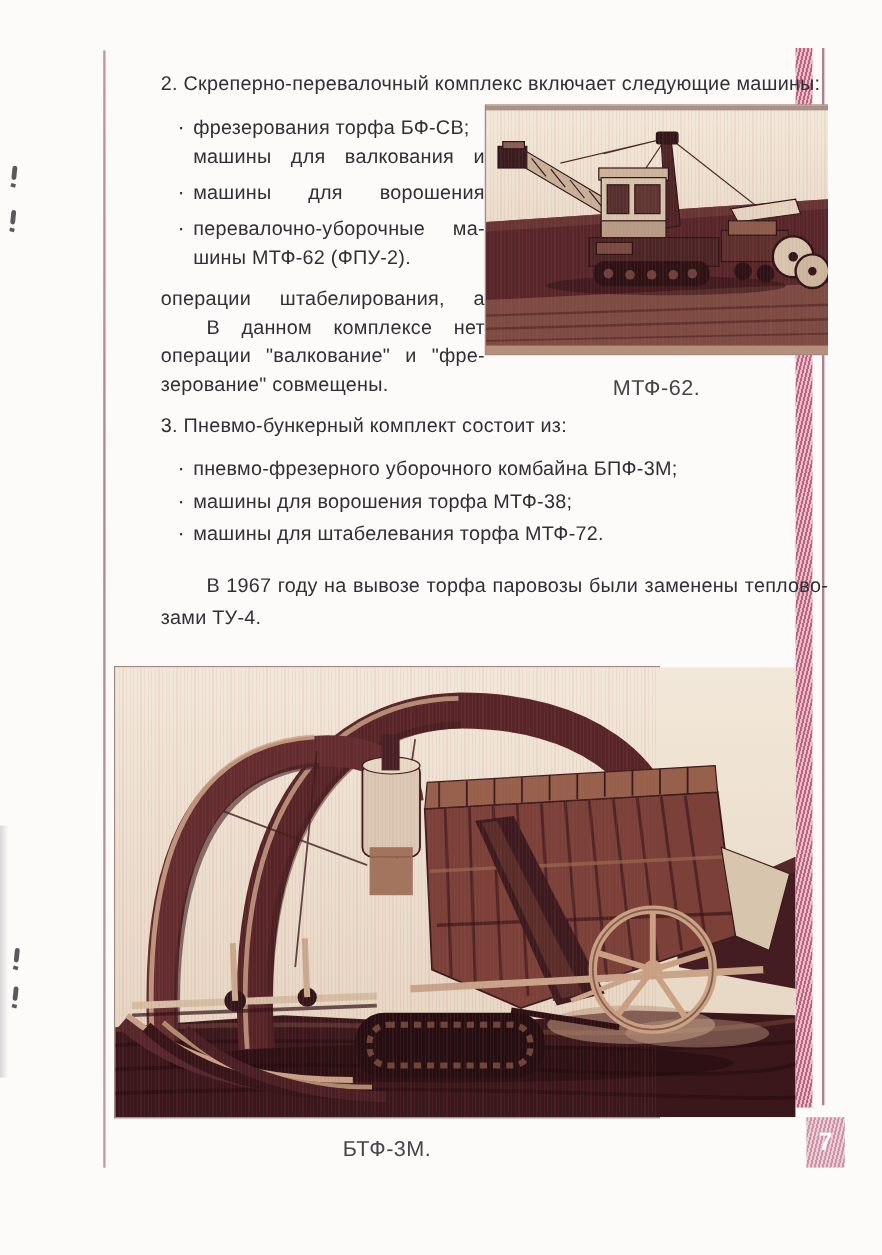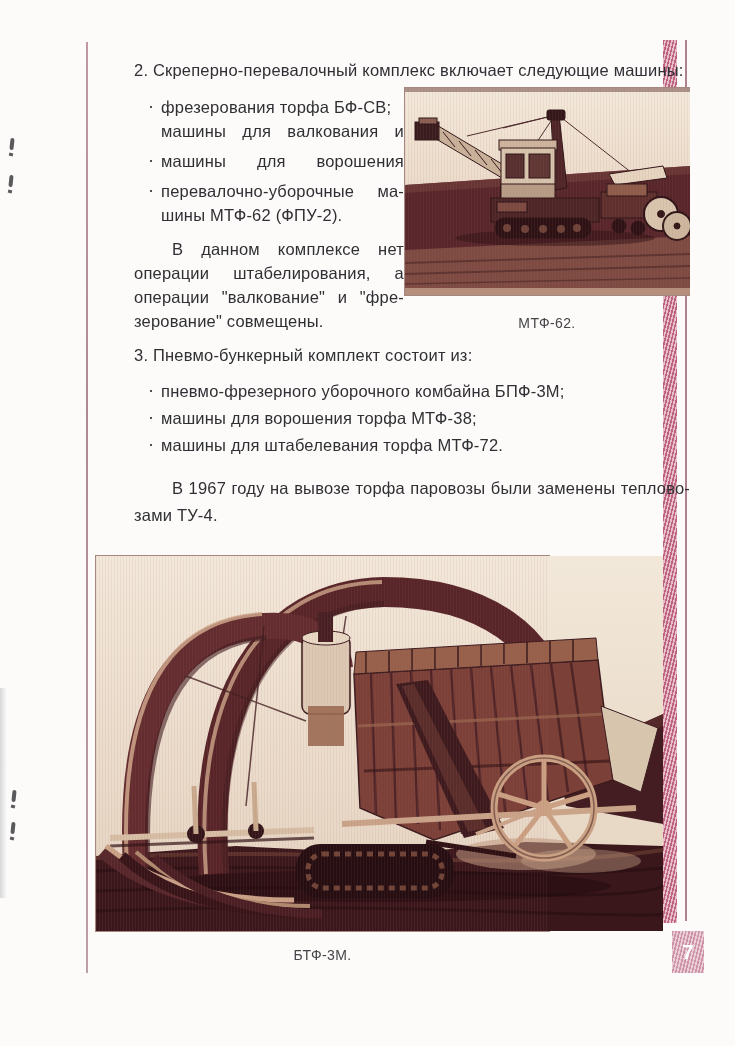--- a/index.html
+++ b/index.html
@@ -42,21 +42,21 @@
   .sec3-h{margin:8px 0 11px 0;}
   ul.blist3 li{line-height:27px;margin:0;}
   .para3{margin-top:16px;line-height:27px;}
 
   
   figure{margin:0;}
   .photo-wrap{position:relative;border:1px solid rgba(96,56,56,.5);background:#ead9c8;}
   .photo-wrap::after{content:"";position:absolute;inset:0;pointer-events:none;
        background:repeating-linear-gradient(90deg,rgba(186,106,118,.10) 0 1px,rgba(0,0,0,0) 1px 3px);}
   .photo-wrap svg{display:block;}
-  figcaption{text-align:center;font-size:14px;margin-top:15px;color:#454549;letter-spacing:.4px;}
+  figcaption{text-align:center;font-size:18px;margin-top:15px;color:#454549;letter-spacing:.4px;}
   .fig2{position:absolute;left:95px;top:555px;width:455px;}
 </style>
 </head>
 <body>
 
 <div class="page">
 
   <div class="left-rule"></div>
   <div class="right-band"></div>
   <div class="right-rule"></div>
@@ -84,22 +84,22 @@
               <span class="marker">·</span>
               <span class="jline">машины для ворошения</span>
             </li>
             <li>
               <span class="marker">·</span>
               <span class="jline">перевалочно-уборочные ма-</span>
               <span class="jline last">шины МТФ-62 (ФПУ-2).</span>
             </li>
           </ul>
           <div class="para">
+            <span class="jline">операции штабелирования, а</span>
             <span class="jline ind">В данном комплексе нет</span>
-            <span class="jline">операции штабелирования, а</span>
             <span class="jline">операции "валкование" и "фре-</span>
             <span class="jline last">зерование" совмещены.</span>
           </div>
         </div>
 
         <figure class="col-photo">
           <div class="photo-wrap">
             <svg viewBox="0 0 285 207" width="285" height="207">
               <defs>
                 <linearGradient id="sky1" x1="0" y1="0" x2="0" y2="1">

